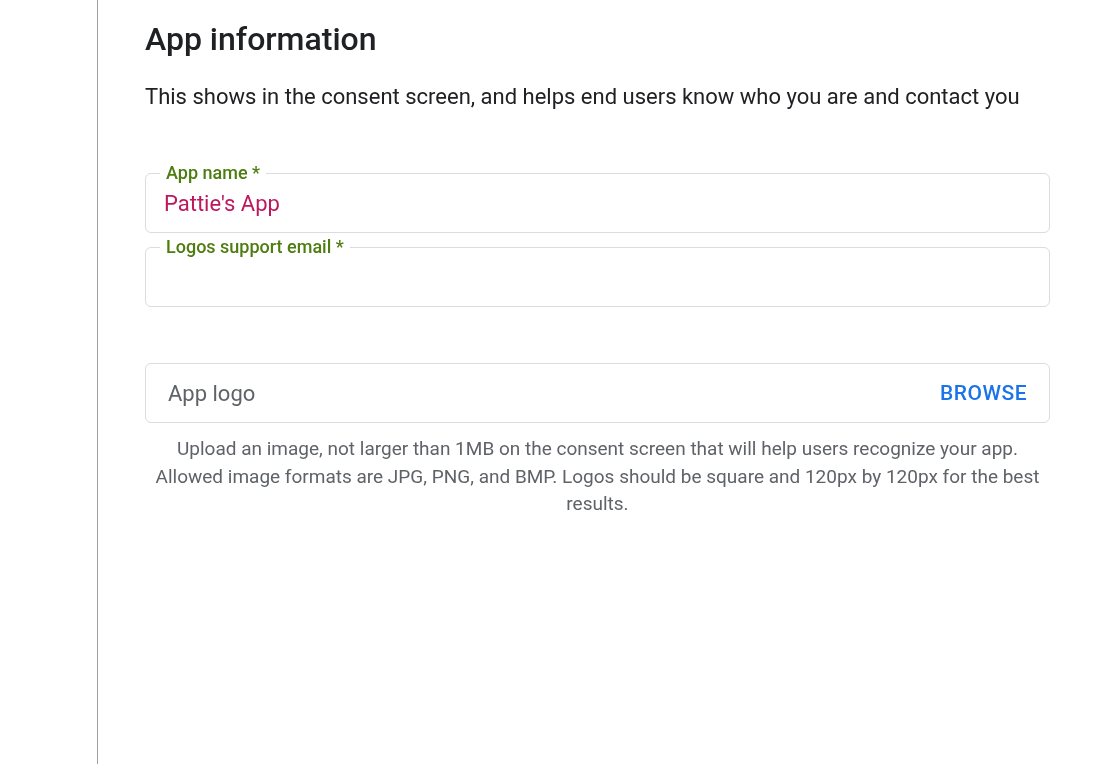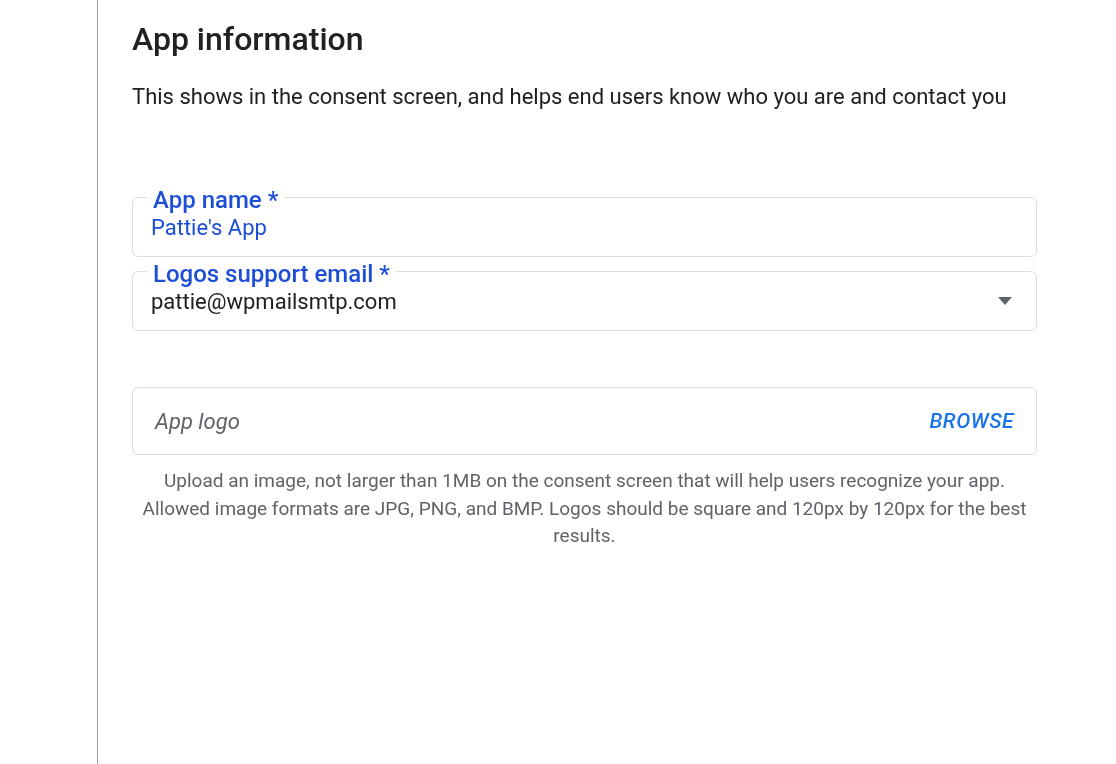--- a/index.html
+++ b/index.html
@@ -14,37 +14,37 @@
     .divider-left {
       position: absolute;
       left: 97px;
       top: 0;
       width: 1px;
       height: 764px;
       background: #9aa0a6;
     }
     .content {
       position: absolute;
-      left: 132px;
+      left: 145px;
       top: 20px;
       width: 905px;
     }
     .section-title {
       font-size: 32px;
       font-weight: 500;
       color: #202124;
       margin-bottom: 22px;
       letter-spacing: 0;
     }
     .section-desc {
       font-size: 22px;
       font-weight: 400;
       color: #202124;
       line-height: 1.5;
-      margin-bottom: 84px;
+      margin-bottom: 60px;
     }
     .field-wrap {
       position: relative;
       margin-bottom: 14px;
     }
     .field-outer {
       position: relative;
       border: 1px solid #dadce0;
       border-radius: 6px;
       height: 60px;
@@ -52,31 +52,31 @@
       align-items: center;
       padding: 0 18px;
       background: #fff;
     }
     .float-label {
       position: absolute;
       top: -12px;
       left: 14px;
       background: #fff;
       padding: 0 6px;
-      font-size: 24px;
+      font-size: 18px;
       font-weight: 500;
-      color: #1d4ed8;
+      color: #4d7c0f;
     }
     .field-input {
       border: none;
       outline: none;
       width: 100%;
       font-size: 22px;
       font-family: inherit;
-      color: #1d4ed8;
+      color: #be185d;
       background: transparent;
     }
     .helper {
       font-size: 19px;
       color: #5f6368;
       margin-top: 12px;
       margin-bottom: 46px;
       line-height: 1.45;
     }
     .helper.last { margin-bottom: 0; text-align: center; }
@@ -93,27 +93,26 @@
     .caret {
       width: 0; height: 0;
       border-left: 7px solid transparent;
       border-right: 7px solid transparent;
       border-top: 8px solid #5f6368;
       margin-right: 6px;
     }
     .logo-row {
       border: 1px solid #dadce0;
       border-radius: 6px;
-      height: 68px;
+      height: 60px;
       display: flex;
       align-items: center;
       justify-content: space-between;
       padding: 0 22px;
       margin-top: 56px;
-      font-style: italic;
     }
     .logo-placeholder {
       font-size: 22px;
       color: #5f6368;
     }
     .browse-btn {
       color: #1a73e8;
       font-size: 21px;
       font-weight: 500;
       letter-spacing: 0.5px;
@@ -135,24 +134,20 @@
   <div class="field-wrap">
     <div class="field-outer">
       <span class="float-label">App name *</span>
       <input class="field-input" type="text" value="Pattie's App" style="">
     </div>
   </div>
 
   <div class="field-wrap">
     <div class="field-outer">
       <span class="float-label">Logos support email *</span>
-      <div class="select-row">
-        <span class="select-value">pattie@wpmailsmtp.com</span>
-        <span class="caret"></span>
-      </div>
     </div>
   </div>
 
   <div class="logo-row">
     <span class="logo-placeholder">App logo</span>
     <span class="browse-btn">BROWSE</span>
   </div>
   <div class="helper last">Upload an image, not larger than 1MB on the consent screen that will help users recognize your app. Allowed image formats are JPG, PNG, and BMP. Logos should be square and 120px by 120px for the best results.</div>
 
 </div>

